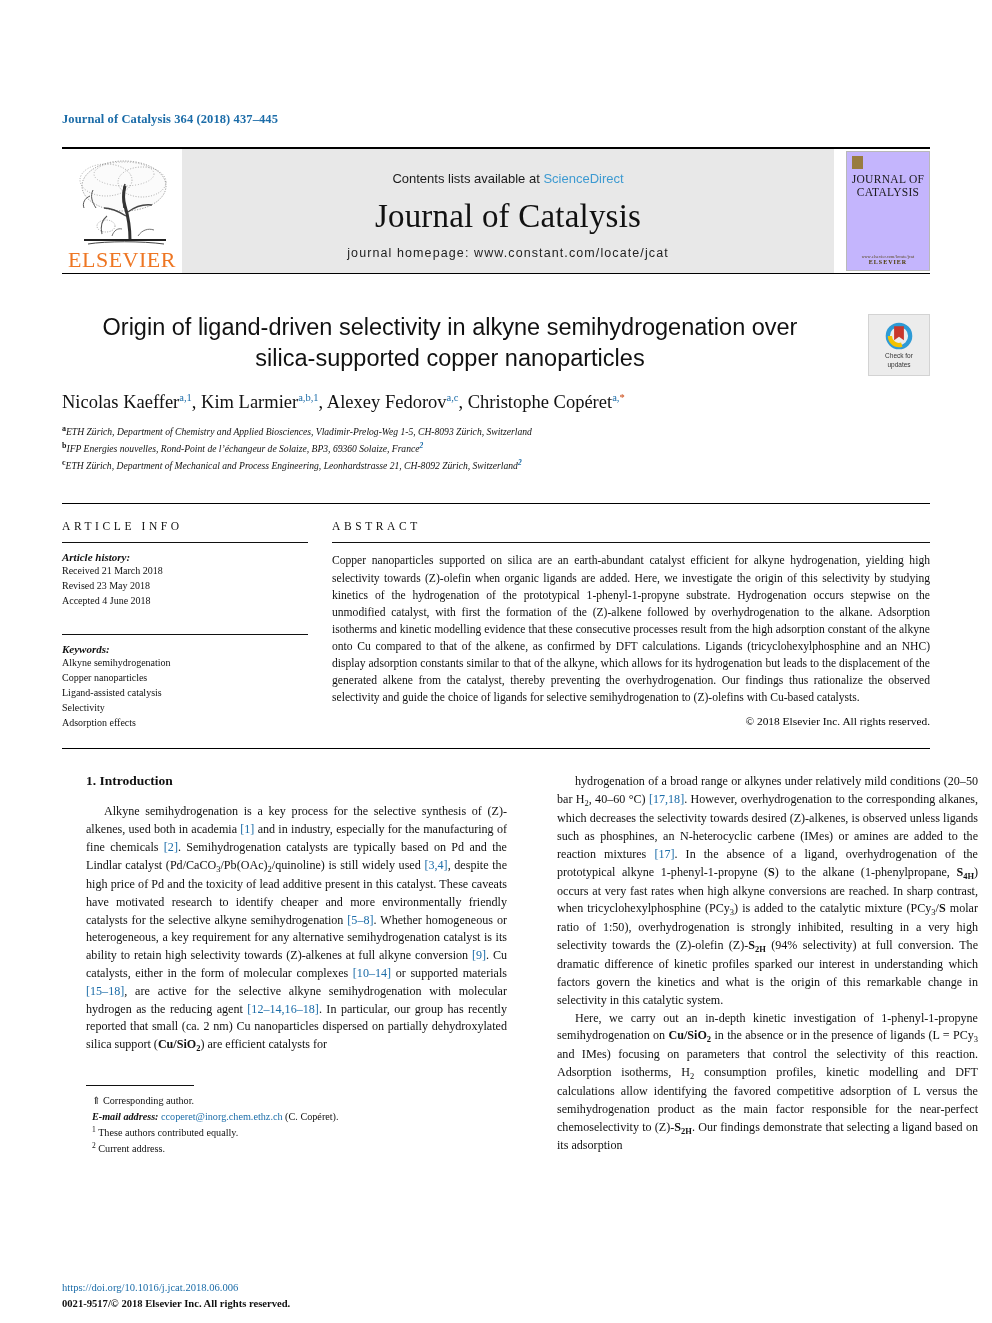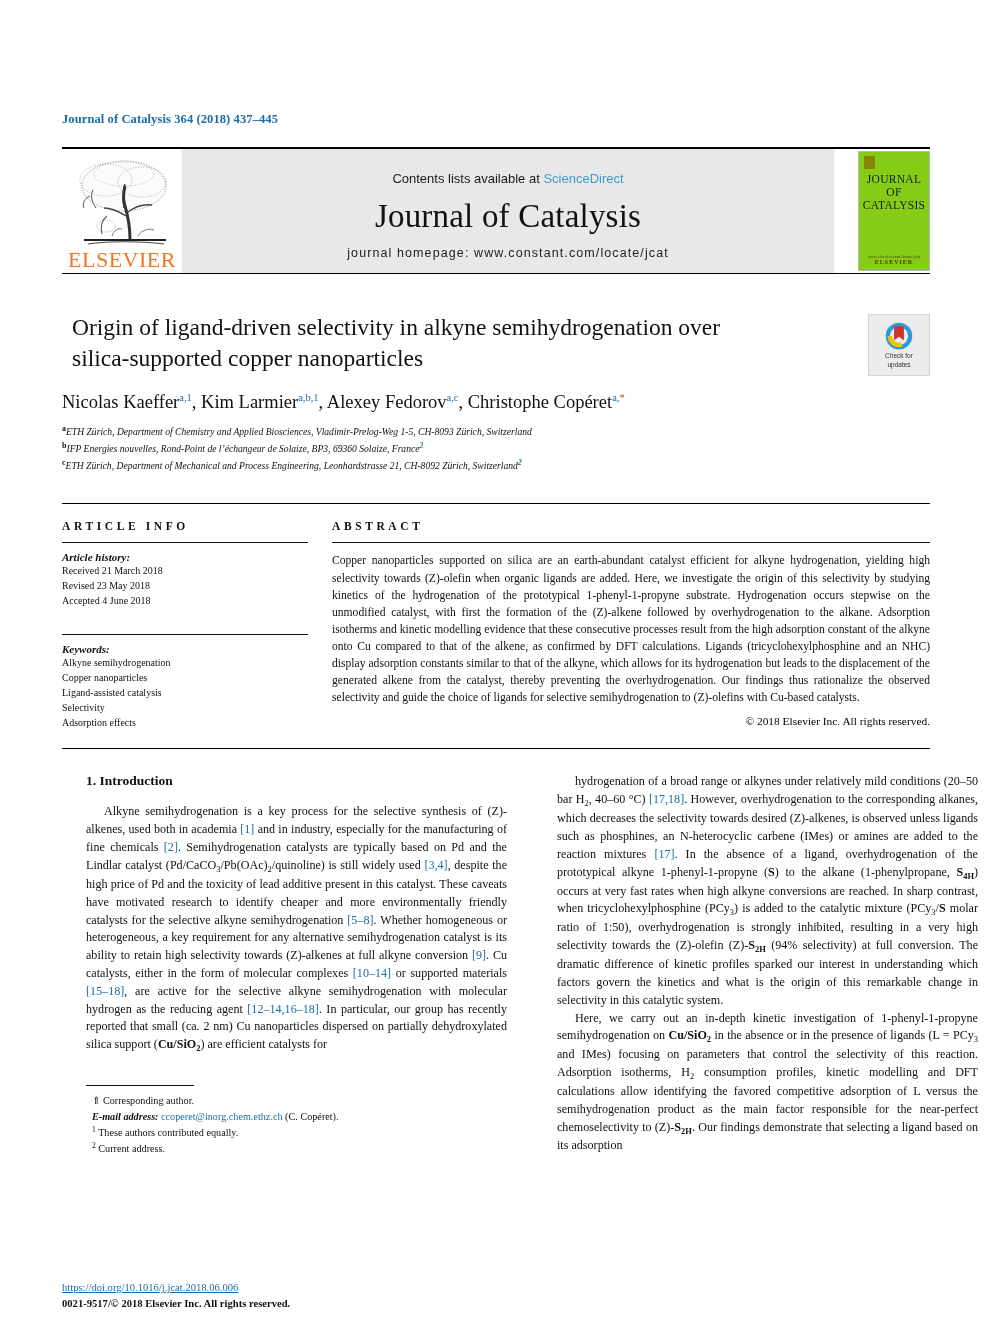--- a/index.html
+++ b/index.html
@@ -88,23 +88,23 @@
     color: #222;
   }
   .masthead-cover {
     width: 96px;
     flex: 0 0 96px;
     display: flex;
     align-items: center;
     justify-content: flex-end;
   }
   .cover-thumb {
-    width: 72px;
+    width: 84px;
     height: 120px;
-    background: #84cc16;
+    background: #c4b5fd;
     border: 1px solid #b9b9b9;
     position: relative;
     display: flex;
     flex-direction: column;
     align-items: center;
   }
   .cover-mini-logo {
     width: 11px; height: 13px;
     background: #8a6a00;
     align-self: flex-start;
@@ -128,26 +128,27 @@
     color: #4a3a00;
     letter-spacing: .2px;
   }
   .cover-footer .cf2 { font-size: 6px; font-weight: bold; letter-spacing: 1px; }
 
   .rule-under-masthead { border-top: 1.2px solid #000; margin-top: 0; }
 
   
   .title-block { margin-top: 38px; position: relative; padding-right: 92px; }
   .art-title {
-    font-family: Liberation Serif, serif;
+    font-family: Liberation Sans, sans-serif;
     font-size: 23.5px;
     line-height: 1.32;
     color: #111;
     margin: 10px;
     font-weight: normal;
+    text-align: center;
   }
   .crossmark {
     position: absolute;
     right: 0; top: 2px;
     width: 62px; height: 62px;
     background: #ececec;
     border: 1px solid #d3d3d3;
     display: flex; flex-direction: column;
     align-items: center; justify-content: center;
     padding-top: 1px;
@@ -187,21 +188,21 @@
     border-top: 1.2px solid #000;
     padding-top: 16px;
     display: flex;
     gap: 24px;
   }
   .col-info { width: 246px; flex: 0 0 246px; }
   .col-abs { flex: 1 1 auto; }
 
   .sec-head {
     font-family: "Liberation Serif", serif;
-    font-weight: bold;
+    font-weight: normal;
     font-size: 11.5px;
     letter-spacing: 3.6px;
     color: #111;
     margin-bottom: 10px;
   }
   .thin-rule { border-top: 1px solid #111; margin-bottom: 8px; }
 
   .meta-label {
     font-style: italic;
     font-weight: bold;
@@ -271,21 +272,21 @@
   .fn em { font-style: italic; font-weight: bold; }
 
   
   .page-footer {
     position: absolute;
     left: 62px;
     bottom: 52px;
     font-size: 10.6px;
     line-height: 1.45;
   }
-  .doi { color: #1b6ca8; text-decoration: underline; }
+  .doi { color: #1b6ca8; }
   .issn { color: #111; font-weight: bold; }
 
   sub { font-size: 0.7em; vertical-align: sub; }
   sup { font-size: 0.7em; vertical-align: super; }
   b, strong { font-weight: bold; }
 </style>
 </head>
 <body>
 
 <div class="page">

